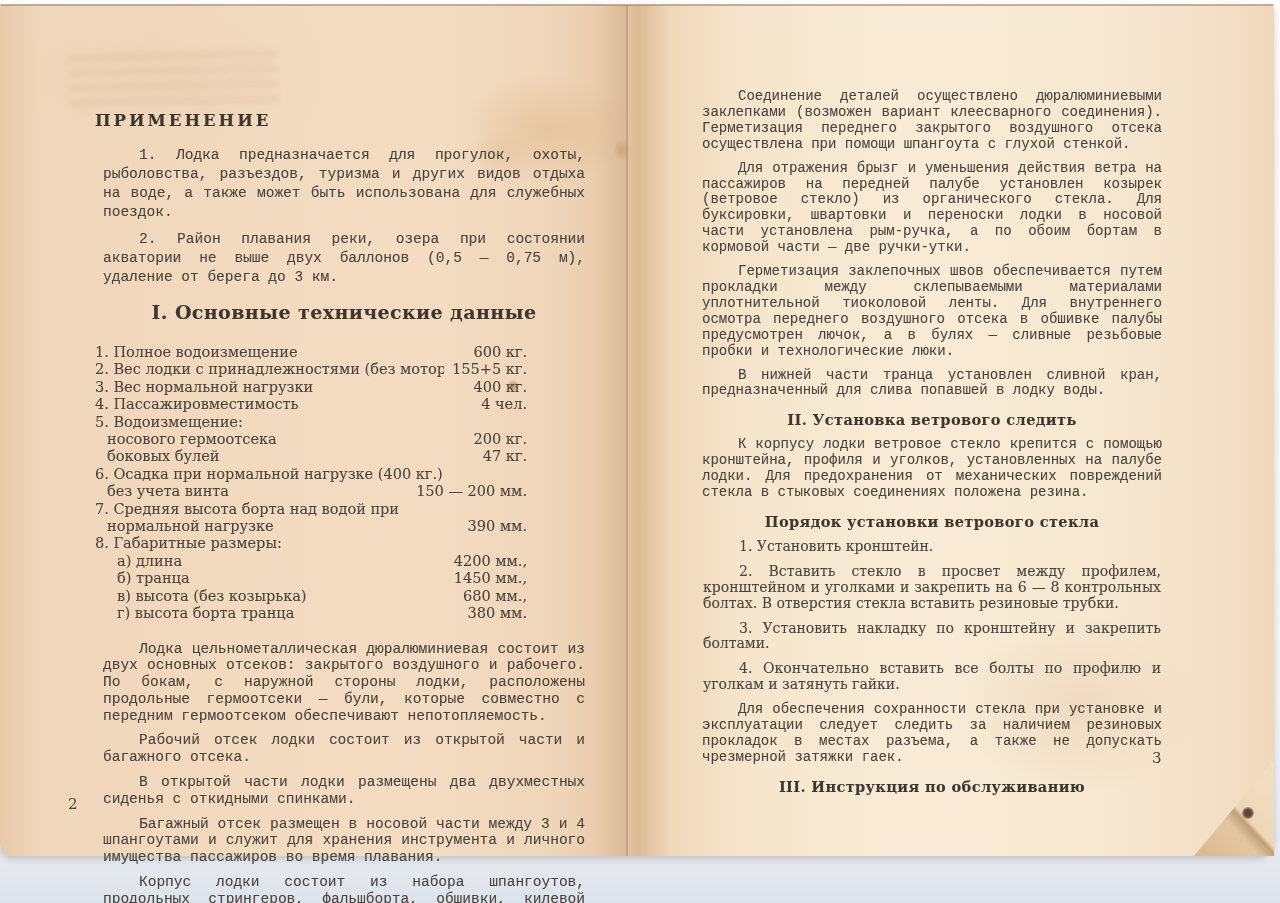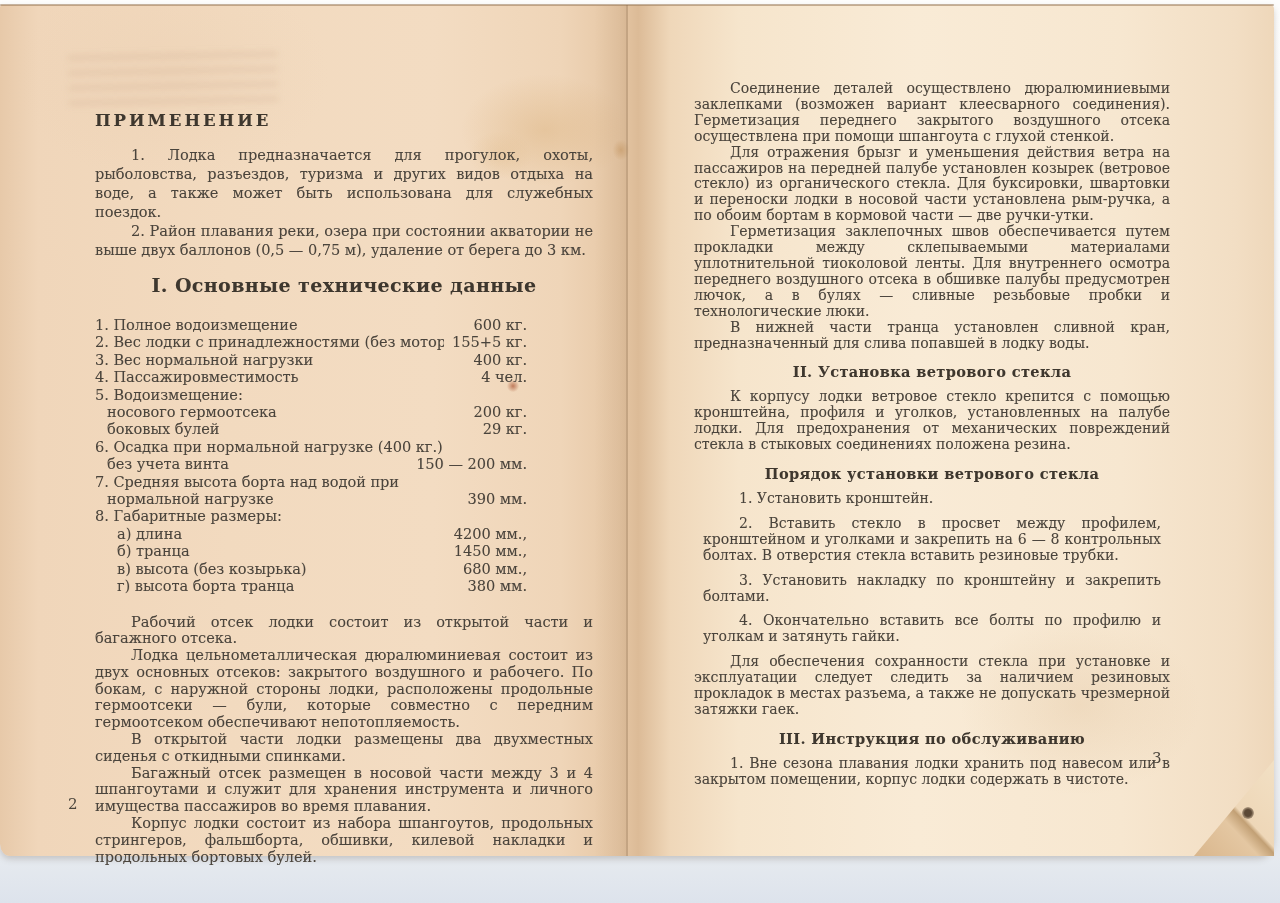--- a/index.html
+++ b/index.html
@@ -65,22 +65,22 @@
     margin:0 0 16px 0; text-align:left; font-size:16.5px; font-weight:bold;
     letter-spacing:3px; color:#3e372e;
   }
   .sec-heading {
     margin:14px 0 21px 0; text-align:center; font-size:19px; font-weight:bold;
     color:#3e372e; letter-spacing:.4px;
   }
   .page-right .sec-heading { margin:12px 0 9px 0; font-size:14.5px; }
 
   .para {
-    margin:0; text-align:justify; text-indent:36px;
-    font-size:14.5px; line-height:19px;
+    margin:8px; text-align:justify; text-indent:36px;
+    font-size:14.5px; line-height:19px;font-family:Liberation Mono, monospace;
   }
   .page-left .body-para { font-size:14.5px; line-height:16.8px; }
   .page-right .para { font-size:14px; line-height:15.9px; }
 
   
   .specs { margin:2px 0 18px 0; padding-right:66px; }
   .spec-row { display:flex; justify-content:space-between; font-size:14.5px; line-height:17.4px; }
   .spec-label { white-space:nowrap; overflow:hidden; }
   .spec-value { white-space:nowrap; padding-left:8px;text-align:center; }
   .spec-row.i1 .spec-label { padding-left:12px; }
@@ -131,21 +131,21 @@
         <div class="spec-row">
             <span class="spec-label">5.  Водоизмещение:</span>
             <span class="spec-value"></span>
           </div>
         <div class="spec-row i1">
             <span class="spec-label">носового гермоотсека</span>
             <span class="spec-value">200 кг.</span>
           </div>
         <div class="spec-row i1">
             <span class="spec-label">боковых булей</span>
-            <span class="spec-value">29 кг.</span>
+            <span class="spec-value">47 кг.</span>
           </div>
         <div class="spec-row">
             <span class="spec-label">6. Осадка при нормальной нагрузке (400 кг.)</span>
             <span class="spec-value"></span>
           </div>
         <div class="spec-row i1">
             <span class="spec-label">без учета  винта</span>
             <span class="spec-value">150 — 200 мм.</span>
           </div>
         <div class="spec-row">
@@ -171,44 +171,43 @@
         <div class="spec-row i2">
             <span class="spec-label">в) высота (без козырька)</span>
             <span class="spec-value">680 мм.,</span>
           </div>
         <div class="spec-row i2">
             <span class="spec-label">г) высота борта транца</span>
             <span class="spec-value">380 мм.</span>
           </div>
       </div>
 
+      <p class="para body-para">Лодка цельнометаллическая дюралюминиевая  состоит из двух основных отсеков: закрытого воздушного  и рабочего.  По бокам, с наружной стороны  лодки,  расположены  продольные гермоотсеки — були, которые совместно с передним  гермоотсеком  обеспечивают  непотопляемость.</p>
       <p class="para body-para">Рабочий отсек лодки состоит из открытой части и багажного отсека.</p>
-      <p class="para body-para">Лодка цельнометаллическая дюралюминиевая  состоит из двух основных отсеков: закрытого воздушного  и рабочего.  По бокам, с наружной стороны  лодки,  расположены  продольные гермоотсеки — були, которые совместно с передним  гермоотсеком  обеспечивают  непотопляемость.</p>
       <p class="para body-para">В открытой части лодки размещены  два двухместных сиденья с откидными спинками.</p>
       <p class="para body-para">Багажный отсек размещен в носовой части между  3 и 4 шпангоутами и служит  для хранения  инструмента  и  личного имущества пассажиров во время плавания.</p>
       <p class="para body-para">Корпус лодки состоит из набора шпангоутов,  продольных стрингеров, фальшборта, обшивки, килевой накладки и продольных бортовых булей.</p>
     </div>
 
     <div class="page page-right">
       <p class="para">Соединение деталей осуществлено  дюралюминиевыми  заклепками (возможен вариант клеесварного соединения).  Герметизация переднего закрытого воздушного  отсека осуществлена при помощи шпангоута с глухой стенкой.</p>
       <p class="para">Для отражения  брызг и уменьшения  действия  ветра  на пассажиров на передней палубе установлен  козырек  (ветровое стекло) из органического стекла. Для буксировки, швартовки и переноски лодки в носовой части установлена  рым-ручка,  а по обоим бортам в кормовой части — две ручки-утки.</p>
       <p class="para">Герметизация заклепочных  швов  обеспечивается  путем прокладки между склепываемыми материалами уплотнительной тиоколовой ленты. Для внутреннего осмотра переднего  воздушного отсека в обшивке палубы предусмотрен лючок, а в булях — сливные резьбовые пробки и технологические люки.</p>
       <p class="para">В нижней части транца установлен сливной кран, предназначенный для слива попавшей в лодку воды.</p>
 
-      <div class="sec-heading">II. Установка ветрового стекла</div>
+      <div class="sec-heading">II. Установка ветрового следить</div>
       <p class="para">К корпусу  лодки ветровое  стекло  крепится  с помощью кронштейна, профиля и уголков, установленных  на палубе лодки. Для предохранения от механических повреждений  стекла  в стыковых соединениях положена резина.</p>
 
       <div class="sec-heading">Порядок установки ветрового стекла</div>
       <p class="step">1.  Установить  кронштейн.</p>
       <p class="step">2. Вставить стекло в просвет между  профилем, кронштейном и уголками  и закрепить  на 6 — 8 контрольных  болтах.  В отверстия стекла вставить резиновые трубки.</p>
       <p class="step">3. Установить накладку по кронштейну и закрепить болтами.</p>
       <p class="step">4. Окончательно вставить все болты  по профилю  и  уголкам  и  затянуть  гайки.</p>
 
       <p class="para">Для  обеспечения  сохранности  стекла  при  установке  и эксплуатации следует  следить  за наличием резиновых  прокладок в местах разъема, а также  не допускать  чрезмерной  затяжки  гаек.</p>
 
       <div class="sec-heading">III. Инструкция по обслуживанию</div>
-      <p class="para">1. Вне сезона плавания лодки хранить под  навесом  или  в закрытом помещении, корпус лодки содержать в чистоте.</p>
     </div>
 
     <div class="pagenum pn-left">2</div>
     <div class="pagenum pn-right">3</div>
   </div>
 </div>
 
 </body></html>

